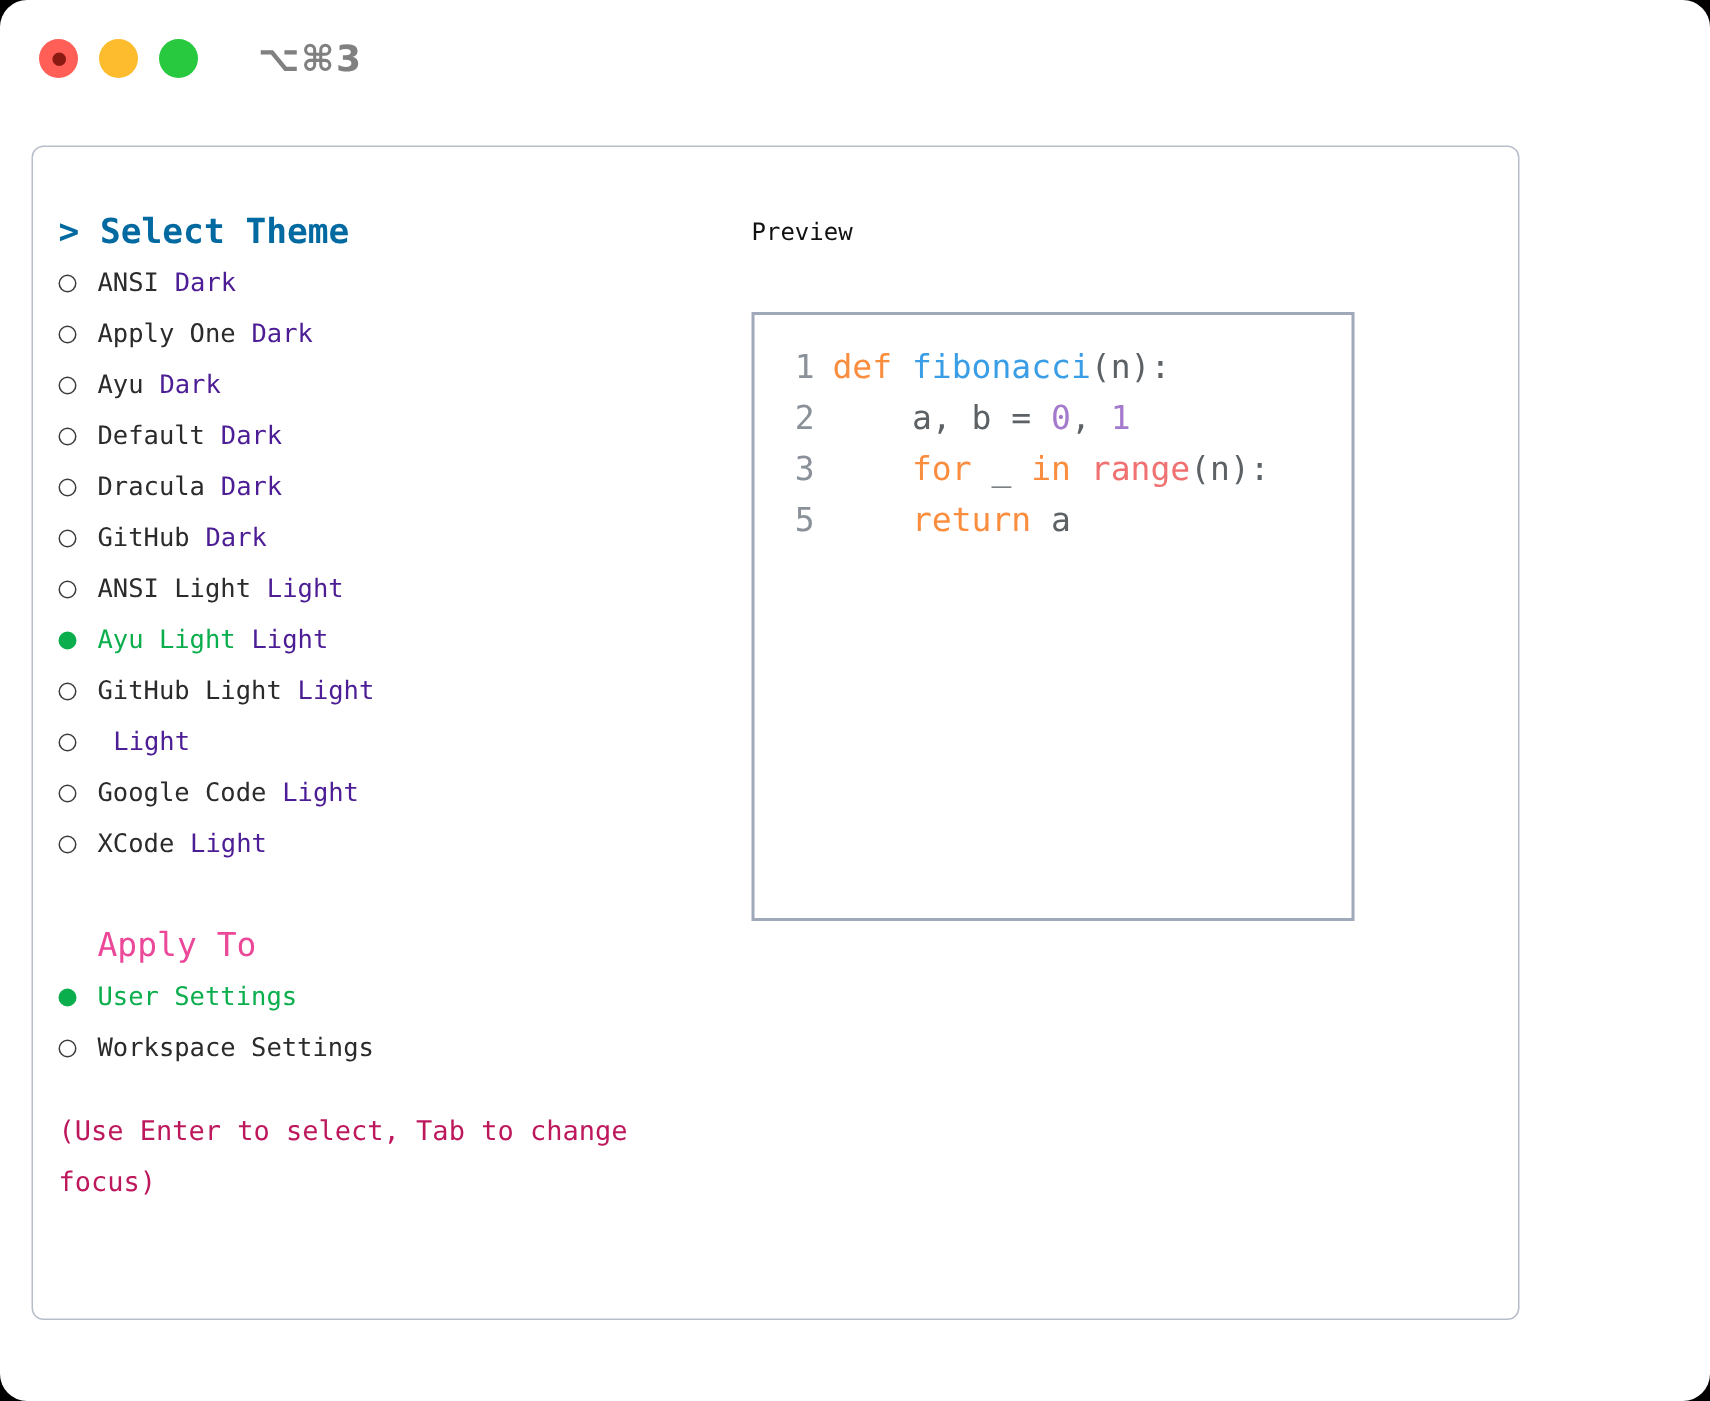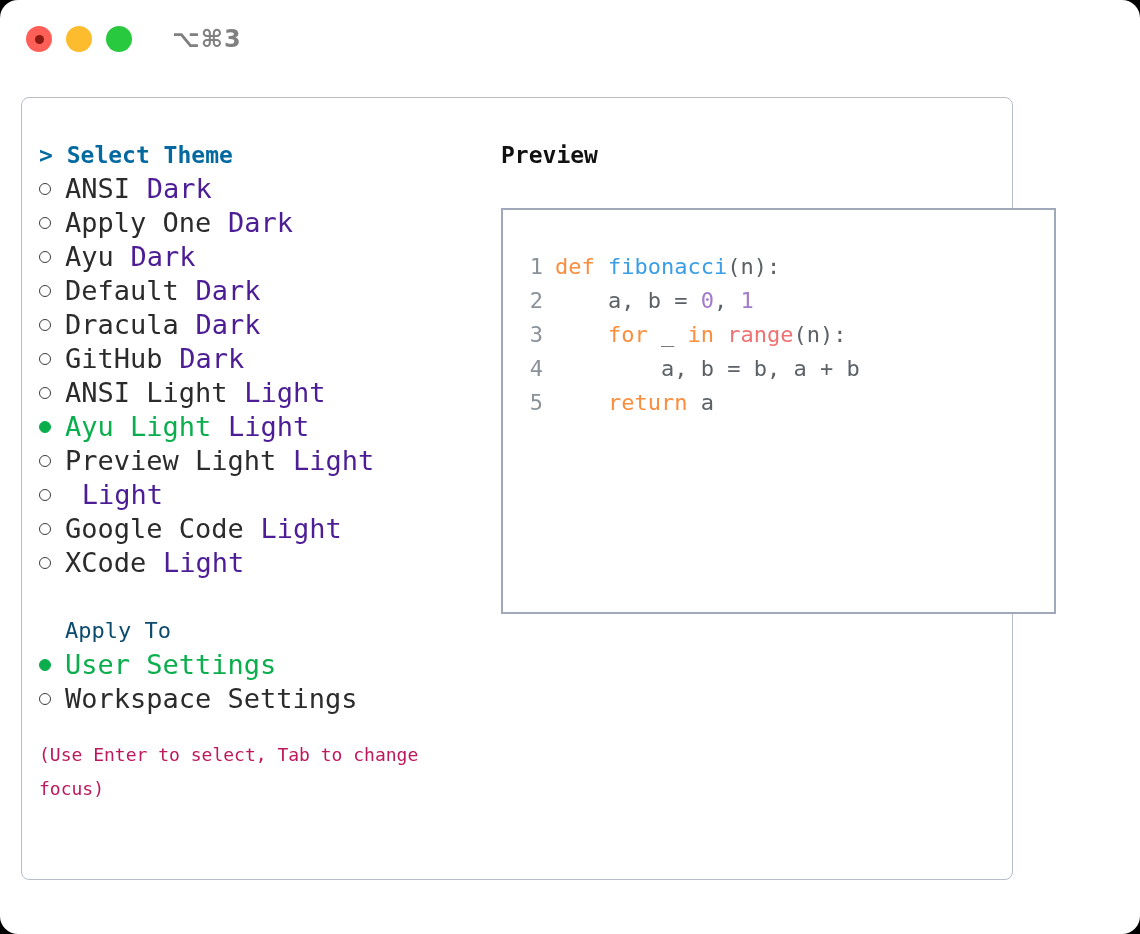--- a/index.html
+++ b/index.html
@@ -103,21 +103,21 @@
     font-weight: bold;
     color: #0369a1;
     height: 34px;
     line-height: 34px;
     white-space: pre;
   }
 
   .row {
     height: 34px;
     line-height: 34px;
-    font-size: 27px;
+    font-size: 17px;
     color: #2B2B2B;
     white-space: pre;
     display: flex;
     align-items: center;
   }
   .marker {
     display: inline-block;
     width: 26px;
     flex: 0 0 26px;
     text-align: left;
@@ -153,21 +153,21 @@
   .marker-blank { visibility: hidden; }
 
   .row-label   { color: #2B2B2B; }
   .row-kind    { color: #4c1d95; margin-left: 0.62em; }
   .row.selected .row-label { color: #0BAE4D; }
 
   .section-heading {
     height: 34px;
     line-height: 34px;
     font-size: 22px;
-    color: #0c4a6e;
+    color: #ec4899;
     white-space: pre;
     display: flex;
     align-items: flex-start;
   }
 
   .spacer-row { height: 34px; }
 
   .hint {
     margin-top: 22px;
     font-size: 18px;
@@ -178,34 +178,34 @@
   }
 
   
   .right-col {
     position: absolute;
     left: 479px;
     top: 40px;
     width: 500px;
   }
   .preview-title {
-    font-size: 23px;
-    font-weight: bold;
+    font-size: 16px;
+    font-weight: normal;
     color: #111111;
     height: 34px;
     line-height: 34px;
   }
   .preview-box {
     margin-top: 36px;
-    width: 555px;
+    width: 402px;
     height: 406px;
     border: 2px solid #9FA9B9;
     box-sizing: border-box;
     background: #ffffff;
-    padding: 40px 0 0 12px;
+    padding: 19px 0 0 12px;
   }
 
   .code-line {
     font-size: 22px;
     line-height: 34px;
     white-space: pre;
     color: #5C6166;
   }
   .lnum {
     display: inline-block;
@@ -248,21 +248,21 @@
         <div class="list-heading">&gt; Select Theme</div>
         <div id="theme-list">
             <div class="row"><span class="marker-dot marker-hollow"></span><span class="row-label">ANSI</span><span class="row-kind">Dark</span></div>
             <div class="row"><span class="marker-dot marker-hollow"></span><span class="row-label">Apply One</span><span class="row-kind">Dark</span></div>
             <div class="row"><span class="marker-dot marker-hollow"></span><span class="row-label">Ayu</span><span class="row-kind">Dark</span></div>
             <div class="row"><span class="marker-dot marker-hollow"></span><span class="row-label">Default</span><span class="row-kind">Dark</span></div>
             <div class="row"><span class="marker-dot marker-hollow"></span><span class="row-label">Dracula</span><span class="row-kind">Dark</span></div>
             <div class="row"><span class="marker-dot marker-hollow"></span><span class="row-label">GitHub</span><span class="row-kind">Dark</span></div>
             <div class="row"><span class="marker-dot marker-hollow"></span><span class="row-label">ANSI Light</span><span class="row-kind">Light</span></div>
             <div class="row selected"><span class="marker-dot marker-filled"></span><span class="row-label">Ayu Light</span><span class="row-kind">Light</span></div>
-            <div class="row"><span class="marker-dot marker-hollow"></span><span class="row-label">Preview Light</span><span class="row-kind">Light</span></div>
+            <div class="row"><span class="marker-dot marker-hollow"></span><span class="row-label">GitHub Light</span><span class="row-kind">Light</span></div>
             <div class="row"><span class="marker-dot marker-hollow"></span><span class="row-kind">Light</span></div>
             <div class="row"><span class="marker-dot marker-hollow"></span><span class="row-label">Google Code</span><span class="row-kind">Light</span></div>
             <div class="row"><span class="marker-dot marker-hollow"></span><span class="row-label">XCode</span><span class="row-kind">Light</span></div>
           </div>
 
         <div class="spacer-row"></div>
 
         <div class="section-heading">
           <span class="marker marker-blank">○</span>
           <span>Apply To</span>
@@ -275,21 +275,20 @@
         <div class="hint">(Use Enter to select, Tab to change focus)</div>
       </div>
 
       <div class="right-col">
         <div class="preview-title">Preview</div>
         <div class="preview-box">
           <div id="code-block">
               <div class="code-line"><span class="lnum">1</span><span class="kw">def </span><span class="fn">fibonacci</span><span class="punct">(n):</span></div>
               <div class="code-line"><span class="lnum">2</span><span class="var">    a, b = </span><span class="num">0</span><span class="punct">, </span><span class="num">1</span></div>
               <div class="code-line"><span class="lnum">3</span><span class="var">    </span><span class="kw">for</span><span class="var"> _ </span><span class="kw">in</span><span class="var"> </span><span class="builtin">range</span><span class="punct">(n):</span></div>
-              <div class="code-line"><span class="lnum">4</span><span class="var">        a, b = b, a + b</span></div>
               <div class="code-line"><span class="lnum">5</span><span class="var">    </span><span class="kw">return</span><span class="var"> a</span></div>
             </div>
           <div class="code-gap"></div>
         </div>
       </div>
 
     </div>
   </div>
 </div>
 

